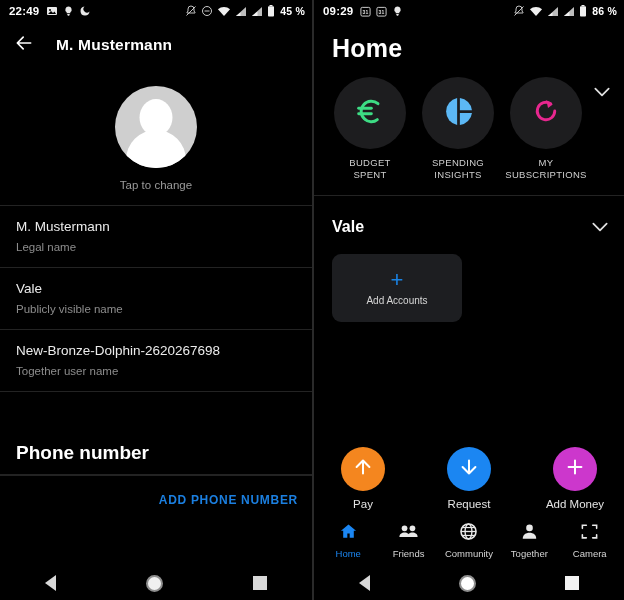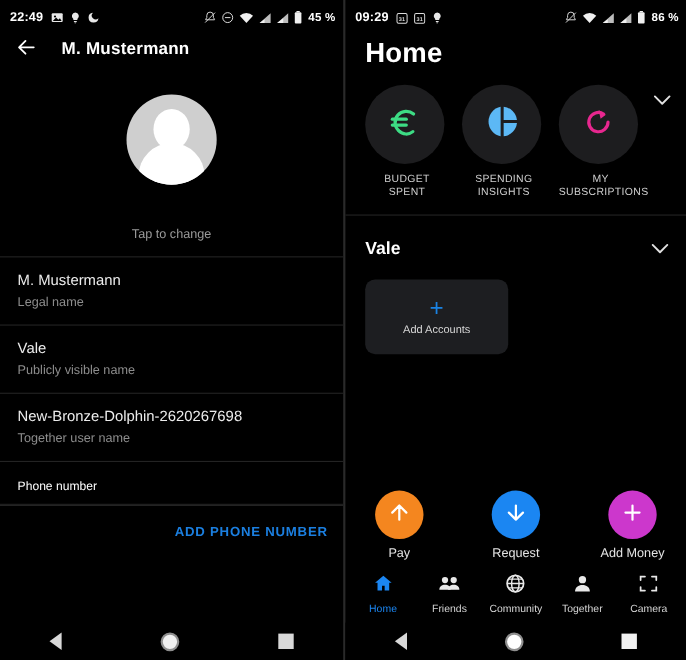--- a/index.html
+++ b/index.html
@@ -13,21 +13,21 @@
   .phone {
     width: 312px; height: 600px;
     background: #000; position: relative;
     display: flex; flex-direction: column;
   }
   .phone.right { border-left: 2px solid #2a2a2a; }
 
   
   .statusbar {
     height: 22px; flex: 0 0 22px;
-    display: flex; align-items: flex-end;
+    display: flex; align-items: center;
     padding: 0 7px 0 9px;
     color: #fff; font-size: 11.5px; font-weight: bold;
     letter-spacing: .2px;
   }
   .sb-clock { margin-right: 7px; }
   .sb-left-icons { display: flex; align-items: center; gap: 5px; }
   .sb-spacer { flex: 1 1 auto; }
   .sb-right-icons { display: flex; align-items: center; gap: 4px; }
   .sb-ico { display: inline-flex; align-items: center; }
   .sb-batt { font-size: 10.5px; font-weight: bold; margin-left: 1px; }
@@ -37,21 +37,21 @@
     height: 46px; flex: 0 0 46px;
     display: flex; align-items: center;
     padding-left: 14px; gap: 22px;
   }
   .appbar-title {
     color: #fff; font-size: 15.5px; font-weight: bold;
     letter-spacing: .2px;
   }
   .avatar-block {
     padding-top: 18px; padding-bottom: 14px;
-    display: flex; flex-direction: column; align-items: center; gap: 28px;
+    display: flex; flex-direction: column; align-items: center;
   }
   .avatar {
     width: 82px; height: 82px; border-radius: 50%;
     background: #cfcfcf; position: relative; overflow: hidden;
   }
   .avatar .head {
     position: absolute; width: 33px; height: 37px;
     background: #fff; border-radius: 50%;
     left: 50%; transform: translateX(-50%); top: 13px;
   }
@@ -62,40 +62,40 @@
   }
   .tap-to-change {
     margin-top: 11px; color: #9a9a9a; font-size: 11.5px;
   }
   .rowlist { flex: 1 1 auto; }
   .divider { height: 1px; background: #232323; }
   .row { padding: 12px 14px 12px 16px; position: relative; }
   .row-title { color: #ececec; font-size: 13.5px; line-height: 18px; }
   .row-sub { color: #8d8d8d; font-size: 11.5px; margin-top: 3px; line-height: 16px; }
   .section-head { padding: 16px 16px 10px 16px; }
-  .section-head-text { color: #fff; font-size: 11px; font-weight: normal; }
+  .section-head-text { color: #fff; font-size: 19px; font-weight: bold; margin-top: 34px; }
   .phone-row {
     display: flex; align-items: center; justify-content: space-between;
     padding: 12px 18px 12px 16px;
   }
   .phone-num { color: #e7e7e7; font-size: 12.5px; font-weight: bold; letter-spacing: .2px; }
   .trash { opacity: .55; }
   .add-phone-wrap { padding: 14px 14px 6px 16px; text-align: right; }
   .add-phone {
     color: #1b7fe0; font-size: 12px; font-weight: bold; letter-spacing: .7px;
   }
 
   
   .home-title {
     color: #fff; font-size: 25px; font-weight: bold;
     padding: 12px 0 8px 18px; letter-spacing: .2px;
   }
   .quick-block { padding: 6px 16px 0 16px; position: relative; }
   .quick-row { display: flex; gap: 12px; padding-left: 2px; }
-  .quick-item { width: 76px; display: flex; flex-direction: column; }
+  .quick-item { width: 76px; display: flex; flex-direction: column; align-items: center; }
   .quick-circle {
     width: 72px; height: 72px; border-radius: 50%;
     background: #1d1d1f; display: flex; align-items: center; justify-content: center;
   }
   .quick-label {
     margin-top: 8px; color: #cfcfcf; font-size: 9.5px;
     text-align: center; line-height: 12px; letter-spacing: .3px;
   }
   .chevron-right-edge {
     position: absolute; right: 14px; top: 12px;

